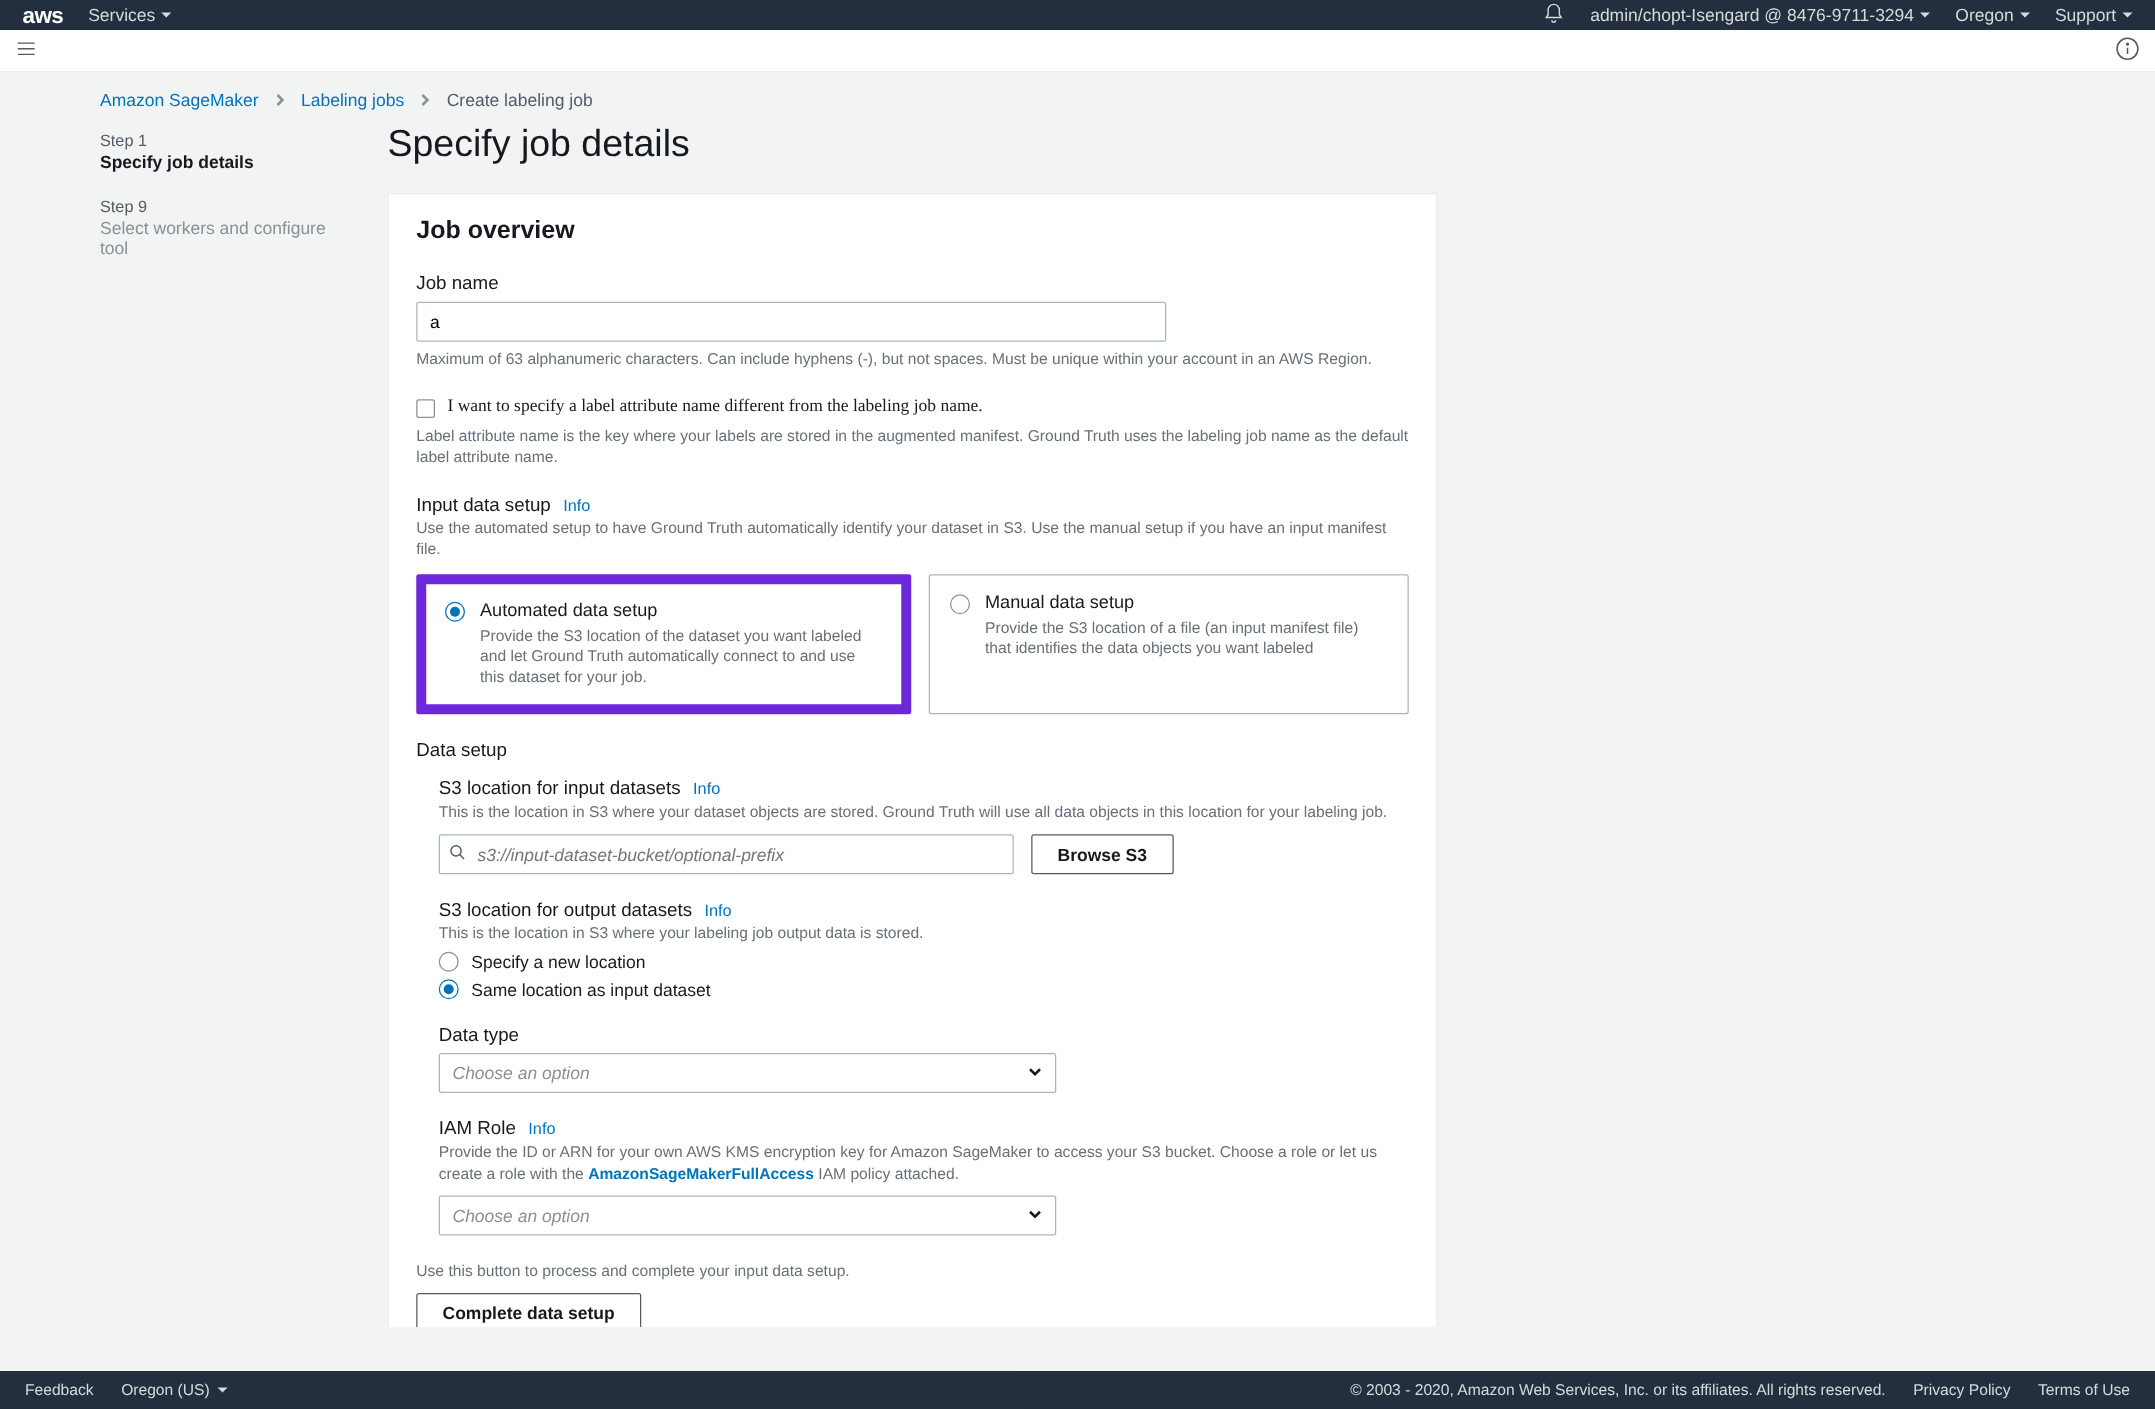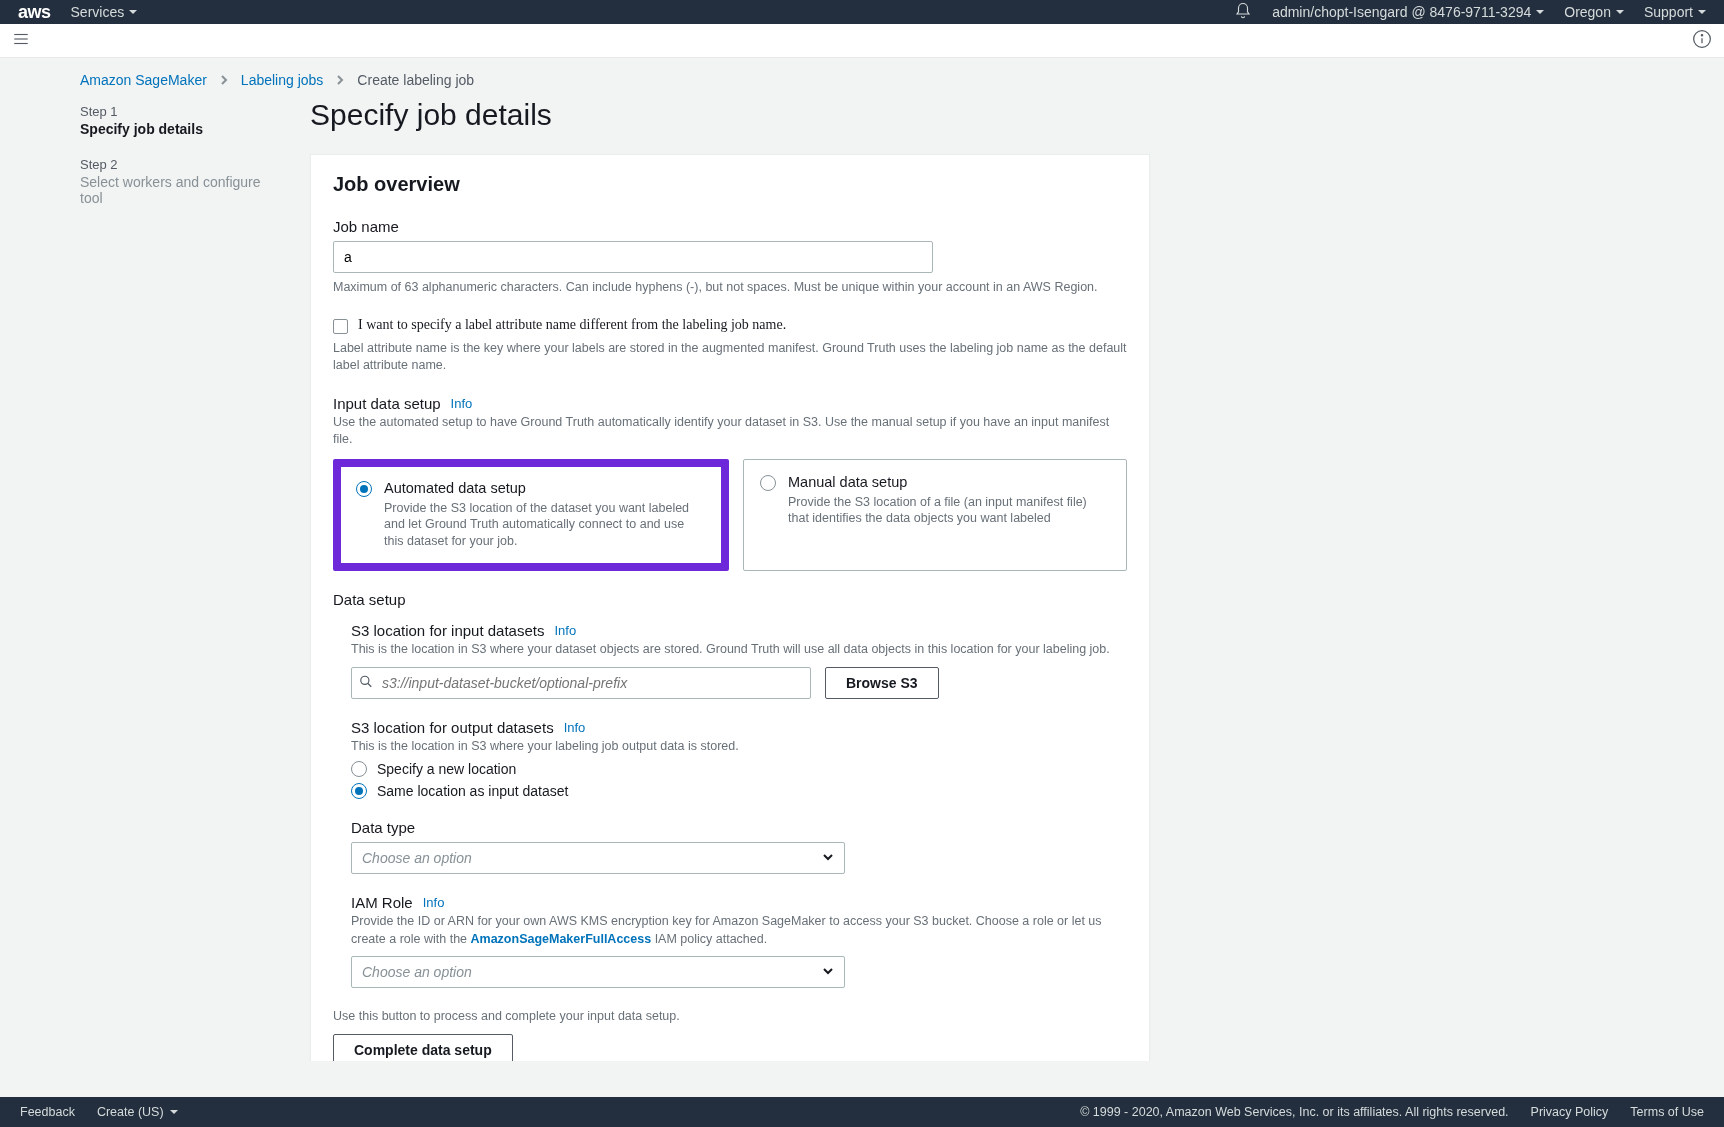--- a/index.html
+++ b/index.html
@@ -151,21 +151,21 @@
 </div>
 
 <div class="main-wrap">
 
   <div class="left-steps">
     <div class="step">
       <div class="step-label">Step 1</div>
       <div class="step-title">Specify job details</div>
     </div>
     <div class="step">
-      <div class="step-label">Step 2</div>
+      <div class="step-label">Step 9</div>
       <div class="step-title inactive">Select workers and configure tool</div>
     </div>
   </div>
 
   <div class="content-col">
     <h1 class="page-title">Specify job details</h1>
 
     <div class="panel">
       <div class="panel-head">Job overview</div>
 
@@ -284,22 +284,22 @@
       
       
     </div>
   </div>
 </div>
 
 <div class="footer">
   <div class="footer-left">
     <a>Feedback</a>
     <span class="lang-sel">
-      <span>Create (US)</span>
+      <span>Oregon (US)</span>
       <span class="caret-down"></span>
     </span>
   </div>
   <div class="footer-right">
-    <span>© 1999 - 2020, Amazon Web Services, Inc. or its affiliates. All rights reserved.</span>
+    <span>© 2003 - 2020, Amazon Web Services, Inc. or its affiliates. All rights reserved.</span>
     <a>Privacy Policy</a>
     <a>Terms of Use</a>
   </div>
 </div>
 
 </body></html>

